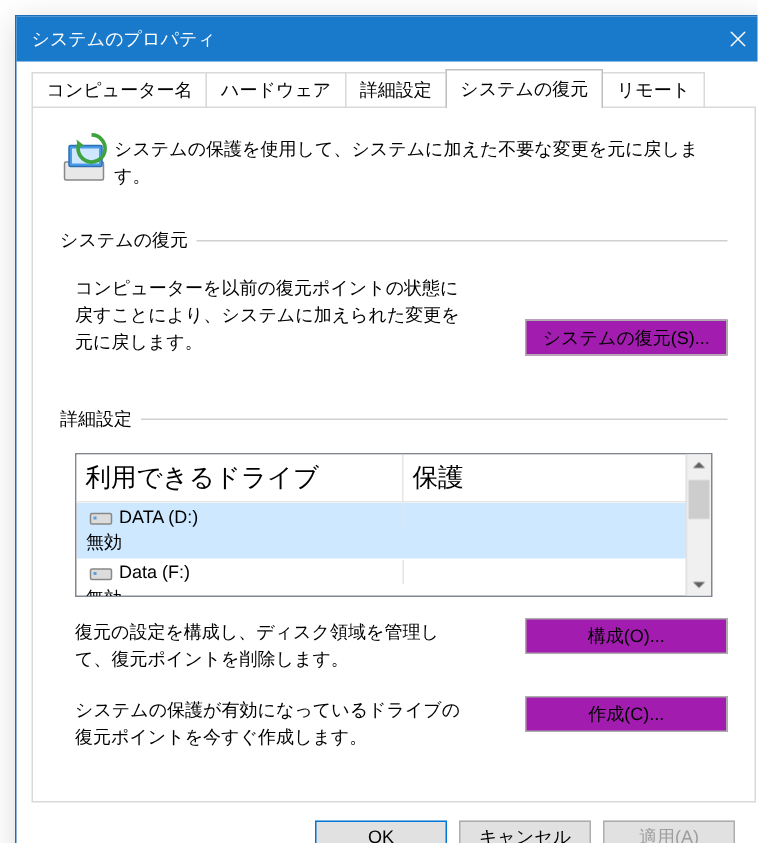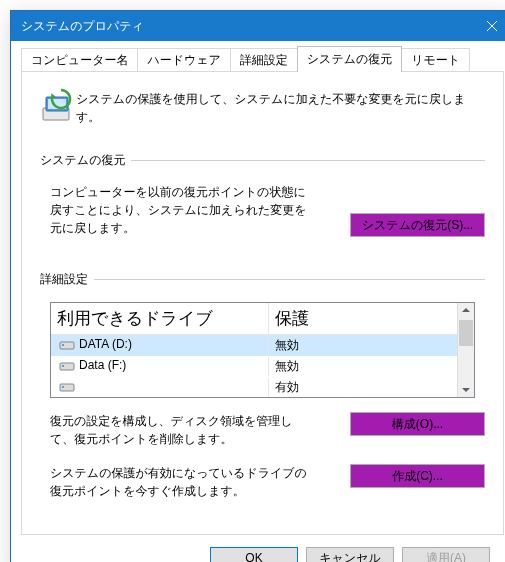--- a/index.html
+++ b/index.html
@@ -59,21 +59,21 @@
     margin: 0 10px 14px 10px;
   }
   .drive-header {
     display: flex; border-bottom: 1px solid #e5e5e5;
     background: #fff; font-size: 17px;
   }
   .drive-header .col { padding: 4px 6px; }
   .col-name { width: 218px; border-right: 1px solid #e5e5e5; }
   .col-prot { flex: 1; }
   .drive-body { overflow-y: auto; height: 75px; }
-  .drive-row { display: flex; font-size: 12px; padding: 1px 0; }
+  .drive-row { display: flex; font-size: 12px; padding: 1px 0; flex-direction: column; }
   .drive-row .col { padding: 1px 6px; }
   .drive-row.sel { background: #cde8ff; }
   .drive-icon { display:inline-block; width:16px; height:12px; vertical-align:middle; margin-right:4px; margin-left:2px;}
   .scroll-stub { position:absolute; right:0; top:0; bottom:0; width:17px; background:#f0f0f0; border-left:1px solid #ddd;}
   .scroll-stub::before, .scroll-stub::after { content:""; position:absolute; left:4px; width:0;height:0;border-left:4px solid transparent;border-right:4px solid transparent;}
   .scroll-stub::before { top:5px; border-bottom:4px solid #606060;}
   .scroll-stub::after { bottom:5px; border-top:4px solid #606060;}
   .scroll-thumb { position:absolute; top:17px; left:1px; right:1px; height:26px; background:#cdcdcd;}
   .setting-row { display:flex; gap:38px; align-items:flex-start; margin-bottom:16px;}
   .setting-row .desc { flex:1; line-height:1.5; padding-left:10px;}

